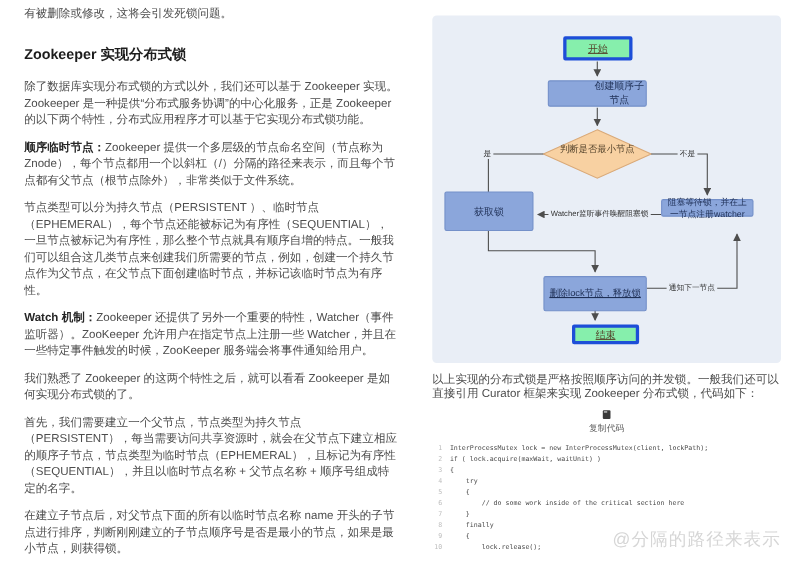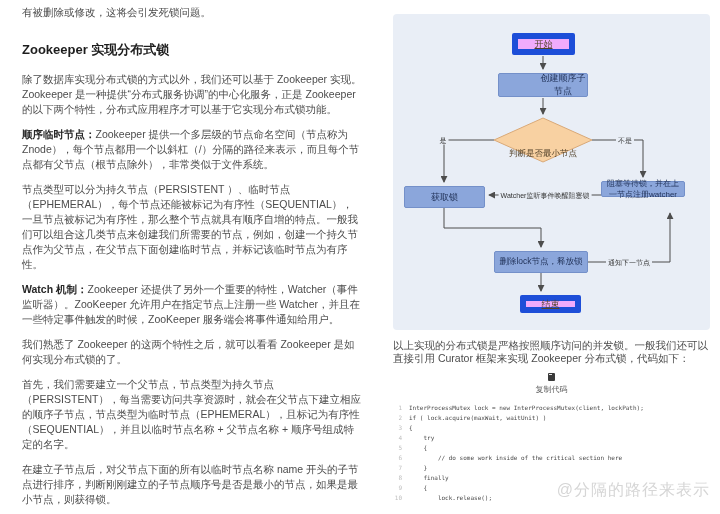--- a/index.html
+++ b/index.html
@@ -14,30 +14,30 @@
 
   
   .right-col { position:absolute; left:393px; top:14px; width:317px; }
 
   .chart-panel { position:relative; width:317px; height:316px;
                  background:#e9eef6; border-radius:4px; }
   .chart-panel svg { position:absolute; left:0; top:0; z-index:1; }
 
   .node { position:absolute; z-index:2; display:flex; align-items:center; justify-content:center;
           text-align:center; border-radius:2px; }
-  .node.tan  { background:#f0abfc; border:6px solid #1d4ed8; color:#54432b;text-decoration:underline; }
+  .node.tan  { background:#86efac; border:3px solid #1d4ed8; color:#54432b;text-decoration:underline; }
   .node.blue { background:#8ba6db; border:1px solid #7490c9; color:#1f3056; }
 
   .n-start   { left:119px; top:19px;  width:63px; height:22px; font-size:9px; }
   .n-create  { left:105px; top:59px;  width:90px; height:24px; font-size:9px;padding-left:40px; }
-  .n-decision{ left:101px; top:118px; width:98px; height:44px; font-size:8.5px;
+  .n-decision{ left:101px; top:100px; width:98px; height:44px; font-size:8.5px;
                background:transparent !important; border:none !important; color:#54432b;text-align:right; }
-  .n-acquire { left:11px;  top:172px; width:81px; height:22px; font-size:9px; }
+  .n-acquire { left:11px;  top:160px; width:81px; height:36px; font-size:9px; }
   .n-block   { left:208px; top:167px; width:84px; height:16px; font-size:8px; line-height:11px; padding:0 2px; }
-  .n-release { left:101px; top:237px; width:94px; height:22px; font-size:8.5px; }
+  .n-release { left:101px; top:237px; width:94px; height:32px; font-size:8.5px;text-decoration:underline; }
   .n-end     { left:127px; top:281px; width:61px; height:18px; font-size:9px; }
 
   .edge-label { position:absolute; z-index:3; transform:translate(-50%,-50%);
                 background:#e9eef6; color:#333; font-size:7px; line-height:9px;
                 padding:0 2px; white-space:nowrap; }
 
   .after-chart { margin-top:9px; font-size:10.5px; line-height:13px; color:#4c4c4c; width:317px; }
 
   .copy-row { margin-top:8px; text-align:right; font-size:8px; color:#5c5c5c;
               display:flex; align-items:center; justify-content:flex-end; gap:3px;flex-direction:column; }

